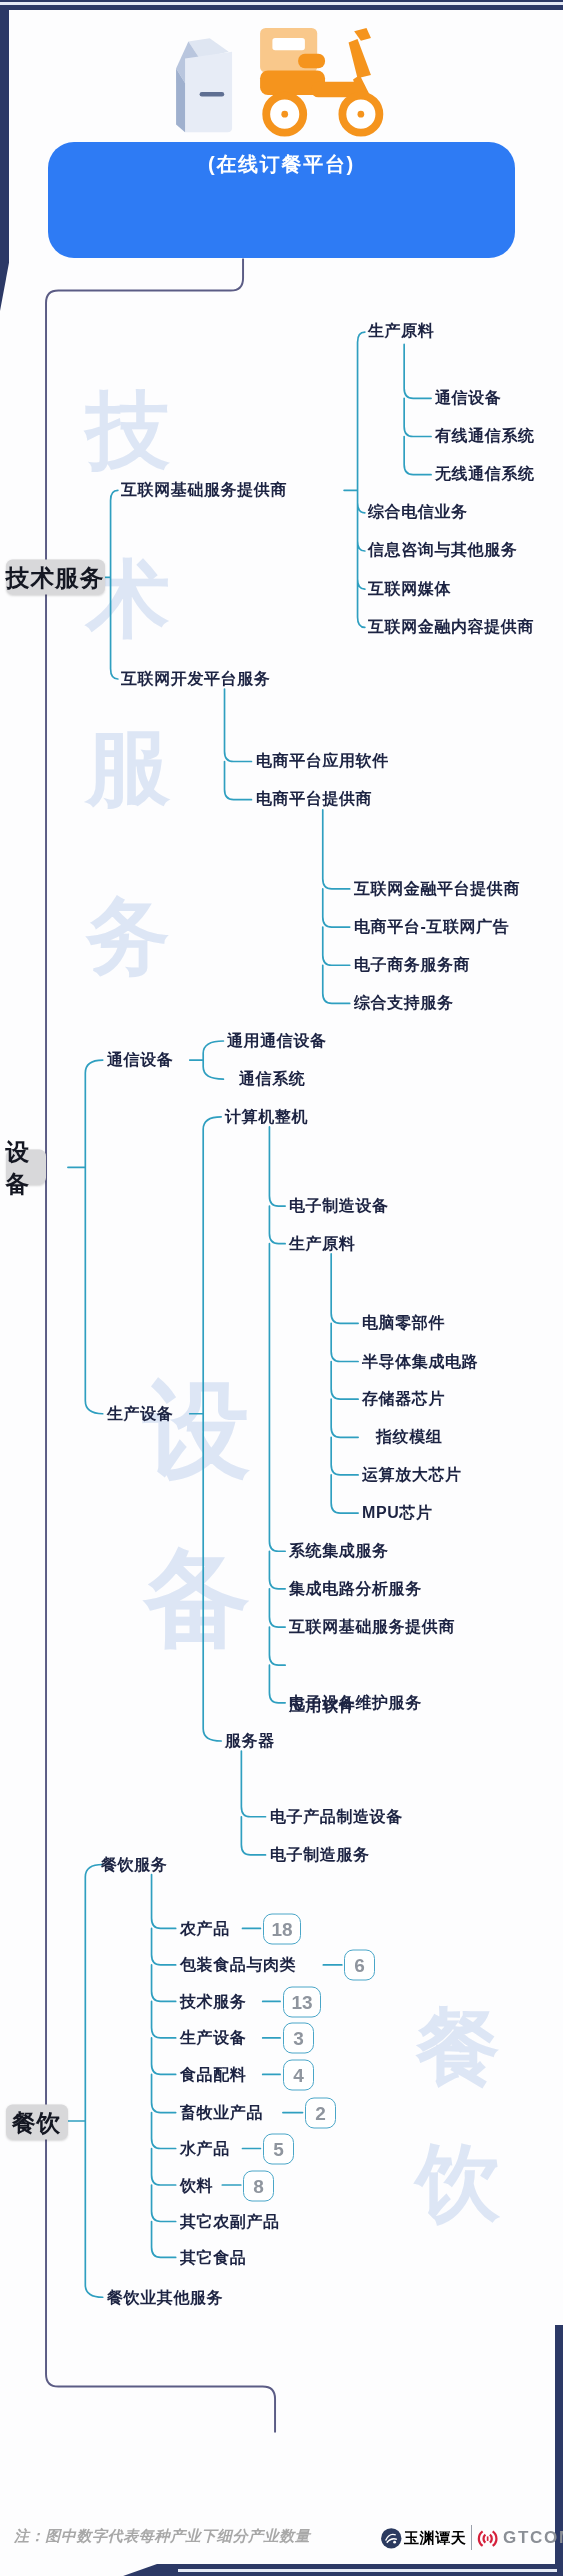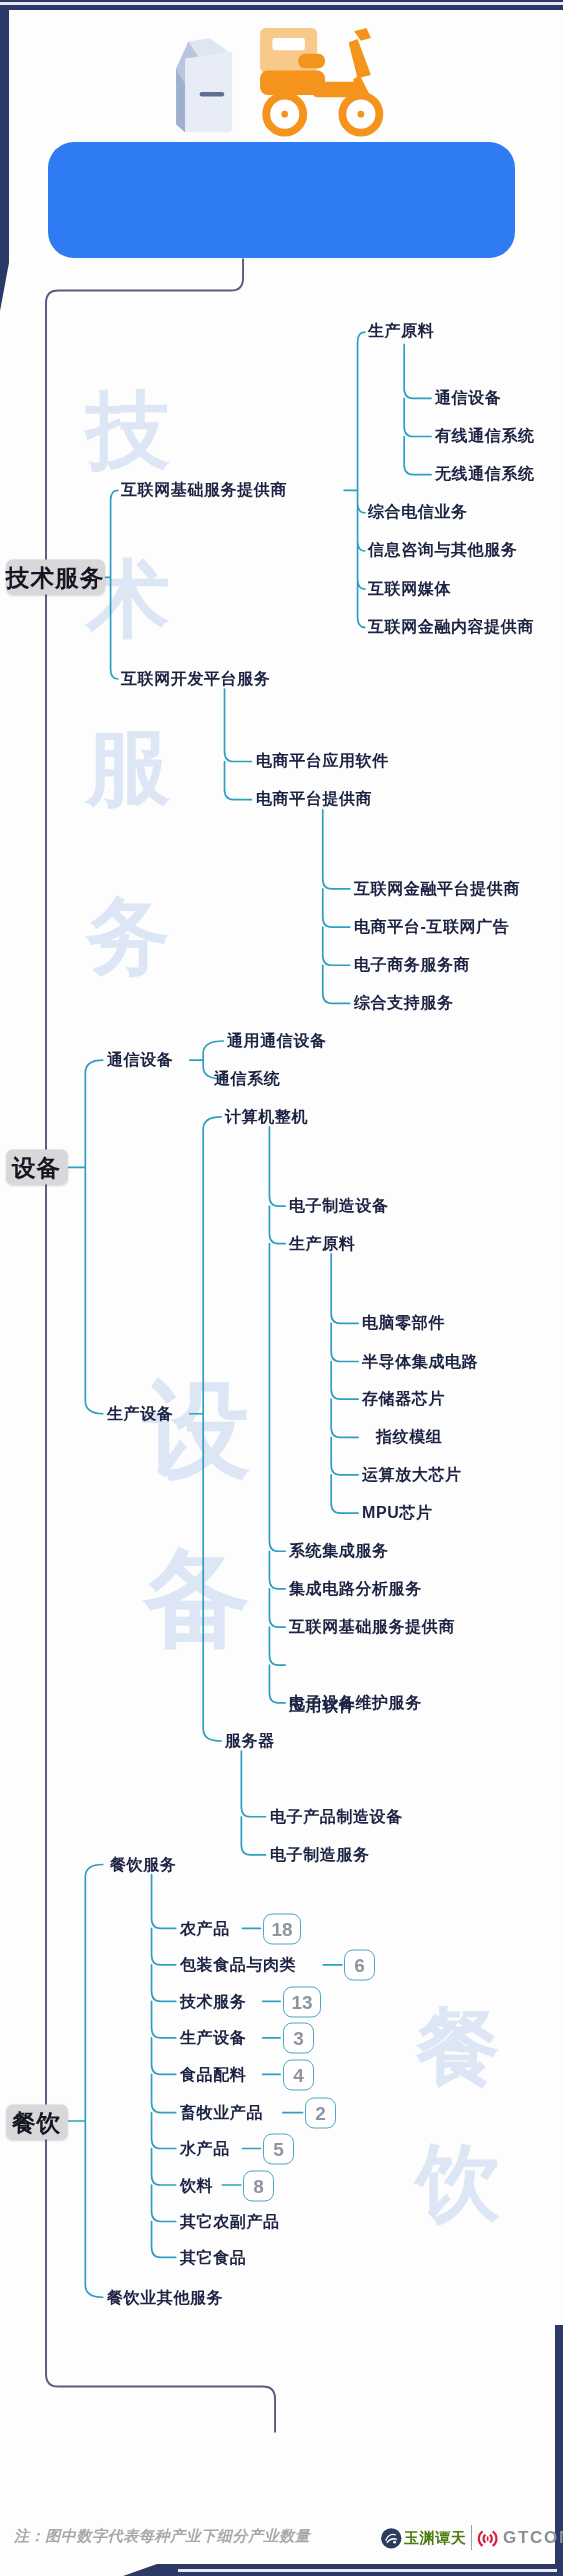--- a/index.html
+++ b/index.html
@@ -73,20 +73,21 @@
     <rect x="86" y="58" width="48" height="26" rx="12" fill="#f5941d"></rect>
     <rect x="18" y="88" width="116" height="44" rx="14" fill="#f5941d"></rect>
     <rect x="110" y="108" width="96" height="28" rx="12" fill="#f5941d"></rect>
     <circle cx="62" cy="166" r="33" fill="#ffffff" stroke="#f5941d" stroke-width="14"></circle>
     <circle cx="62" cy="166" r="6" fill="#f5941d"></circle>
     <circle cx="198" cy="166" r="33" fill="#ffffff" stroke="#f5941d" stroke-width="14"></circle>
     <circle cx="198" cy="166" r="6" fill="#f5941d"></circle>
   </svg>
 
   <div class="banner" style="left:48px;top:142px;width:467px;height:116px">
+    <div class="banner-sub">(在线订餐平台)</div>
   </div>
 
   <svg id="lines" width="563" height="2576" viewBox="0 0 1003 4586">
 
     <path d="M 433 459 L 433 494 Q 433 516 411 516 L 104 516 Q 82 516 82 538 L 82 4228 Q 82 4250 104 4250 L 468 4250 Q 490 4250 490 4272 L 490 4332" fill="none" stroke="#5b5c85" stroke-width="3.5"></path>
 
     <g fill="none" stroke="#2f9fc0" stroke-width="3" stroke-linecap="round">
 
       <path d="M 186 1027 L 197 1027 M 210 872 Q 197 872 197 890 L 197 1190 Q 197 1208 210 1208"></path>
 
@@ -159,45 +160,45 @@
   <div class="node n36" style="left:368px;top:589px">互联网媒体</div>
   <div class="node n36" style="left:368px;top:627px">互联网金融内容提供商</div>
   <div class="node n36" style="left:121px;top:679px">互联网开发平台服务</div>
   <div class="node n36" style="left:256px;top:761px">电商平台应用软件</div>
   <div class="node n36" style="left:256px;top:799px">电商平台提供商</div>
   <div class="node n36" style="left:354px;top:889px">互联网金融平台提供商</div>
   <div class="node n36" style="left:354px;top:927px">电商平台-互联网广告</div>
   <div class="node n36" style="left:354px;top:965px">电子商务服务商</div>
   <div class="node n36" style="left:354px;top:1003px">综合支持服务</div>
 
-  <div class="rootbox" style="left:5.6px;top:1167px;width:62px;height:35px">设备</div>
+  <div class="rootbox" style="left:5.6px;top:1167px;width:40px;height:35px">设备</div>
   <div class="node n36" style="left:107px;top:1060px">通信设备</div>
   <div class="node n36" style="left:227px;top:1041px">通用通信设备</div>
-  <div class="node n36" style="left:214px;top:1079px">通信系统</div>
+  <div class="node n36" style="left:239px;top:1079px">通信系统</div>
   <div class="node n36" style="left:225px;top:1117px">计算机整机</div>
   <div class="node n36" style="left:107px;top:1414px">生产设备</div>
   <div class="node n36" style="left:289px;top:1206px">电子制造设备</div>
   <div class="node n36" style="left:289px;top:1244px">生产原料</div>
   <div class="node n36" style="left:362px;top:1323px">电脑零部件</div>
   <div class="node n36" style="left:362px;top:1362px">半导体集成电路</div>
   <div class="node n36" style="left:362px;top:1399px">存储器芯片</div>
   <div class="node n36" style="left:376px;top:1437px">指纹模组</div>
   <div class="node n36" style="left:362px;top:1475px">运算放大芯片</div>
   <div class="node n36" style="left:362px;top:1513px">MPU芯片</div>
   <div class="node n36" style="left:289px;top:1551px">系统集成服务</div>
   <div class="node n36" style="left:289px;top:1589px">集成电路分析服务</div>
   <div class="node n36" style="left:289px;top:1627px">互联网基础服务提供商</div>
   <div class="node n36" style="left:289px;top:1706px">应用软件</div>
   <div class="node n36" style="left:289px;top:1703px">电子设备维护服务</div>
   <div class="node n36" style="left:225px;top:1741px">服务器</div>
   <div class="node n36" style="left:270px;top:1817px">电子产品制造设备</div>
   <div class="node n36" style="left:270px;top:1855px">电子制造服务</div>
 
   <div class="rootbox" style="left:5.6px;top:2122px;width:62px;height:35px">餐饮</div>
-  <div class="node n36" style="left:110px;top:1865px">餐饮服务</div>
+  <div class="node n36" style="left:101px;top:1865px">餐饮服务</div>
   <div class="node n36" style="left:180px;top:1929px">农产品</div>
   <div class="node n36" style="left:180px;top:1965px">包装食品与肉类</div>
   <div class="node n36" style="left:180px;top:2002px">技术服务</div>
   <div class="node n36" style="left:180px;top:2038px">生产设备</div>
   <div class="node n36" style="left:180px;top:2075px">食品配料</div>
   <div class="node n36" style="left:180px;top:2113px">畜牧业产品</div>
   <div class="node n36" style="left:180px;top:2149px">水产品</div>
   <div class="node n36" style="left:180px;top:2186px">饮料</div>
   <div class="node n36" style="left:180px;top:2222px">其它农副产品</div>
   <div class="node n36" style="left:180px;top:2258px">其它食品</div>
@@ -213,21 +214,21 @@
   <div class="badge" style="left:243px;top:2186px;width:29px">8</div>
 
 
   <div class="note" style="left:14px;top:2536px">注：图中数字代表每种产业下细分产业数量</div>
 
   <svg style="position:absolute;left:380px;top:2527px;z-index:5" width="22.5" height="22.5" viewBox="0 0 40 40">
     <circle cx="20" cy="20" r="18" fill="#2b3a5f"></circle>
     <path d="M10,24 Q16,10 28,14 M12,28 Q20,18 30,22" fill="none" stroke="#ffffff" stroke-width="2.5"></path>
     <circle cx="26" cy="27" r="2.5" fill="#ffffff"></circle>
   </svg>
-  <div class="brand-text" style="left:404px;top:2538px;font-family:'Liberation Serif',serif;font-weight:900;font-size:15px;color:#4d7c0f;letter-spacing:0.6px">玉渊谭天</div>
+  <div class="brand-text" style="left:404px;top:2538px;font-family:'Liberation Serif',serif;font-weight:900;font-size:15px;color:#000000;letter-spacing:0.6px">玉渊谭天</div>
   <div style="position:absolute;left:471px;top:2525px;width:1.1px;height:25px;background:#9aa0ab;z-index:5"></div>
   <svg style="position:absolute;left:477px;top:2528px;z-index:5" width="21.3" height="21.3" viewBox="0 0 38 38">
     <path d="M10,6 A16,16 0 0 0 10,32" fill="none" stroke="#d5213c" stroke-width="4"></path>
     <path d="M15,12 A9,9 0 0 0 15,26" fill="none" stroke="#d5213c" stroke-width="4"></path>
     <path d="M28,6 A16,16 0 0 1 28,32" fill="none" stroke="#d5213c" stroke-width="4"></path>
     <path d="M23,12 A9,9 0 0 1 23,26" fill="none" stroke="#d5213c" stroke-width="4"></path>
     <rect x="17.5" y="15" width="3" height="8" fill="#d5213c"></rect>
   </svg>
   <div class="brand-text" style="left:503px;top:2538px;font-weight:700;font-size:17px;color:#8b8f96;letter-spacing:1.7px">GTCOM</div>
 

